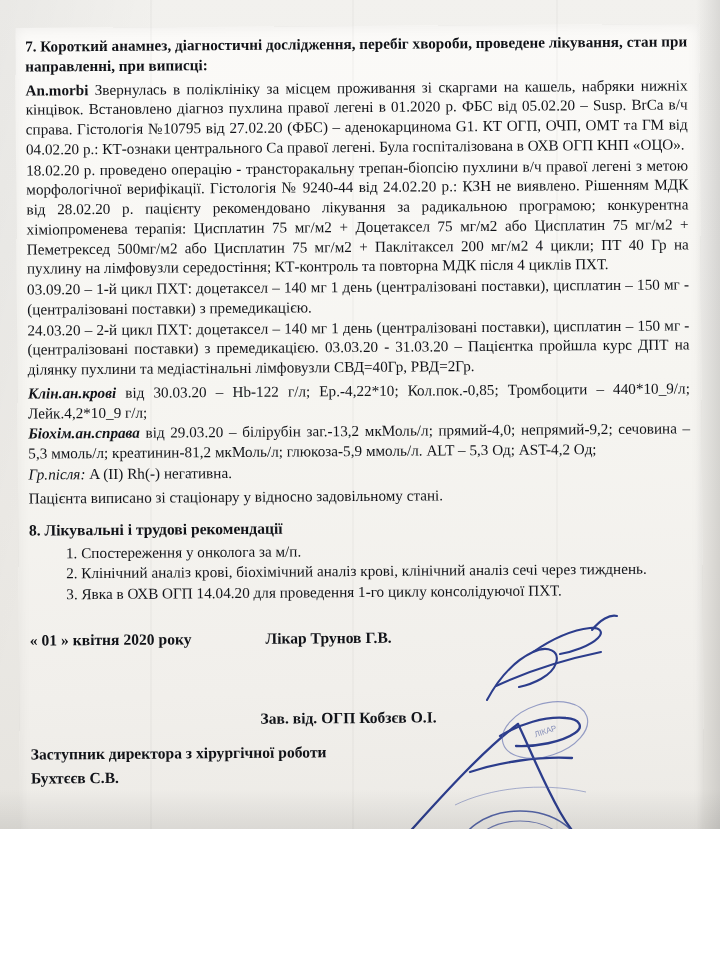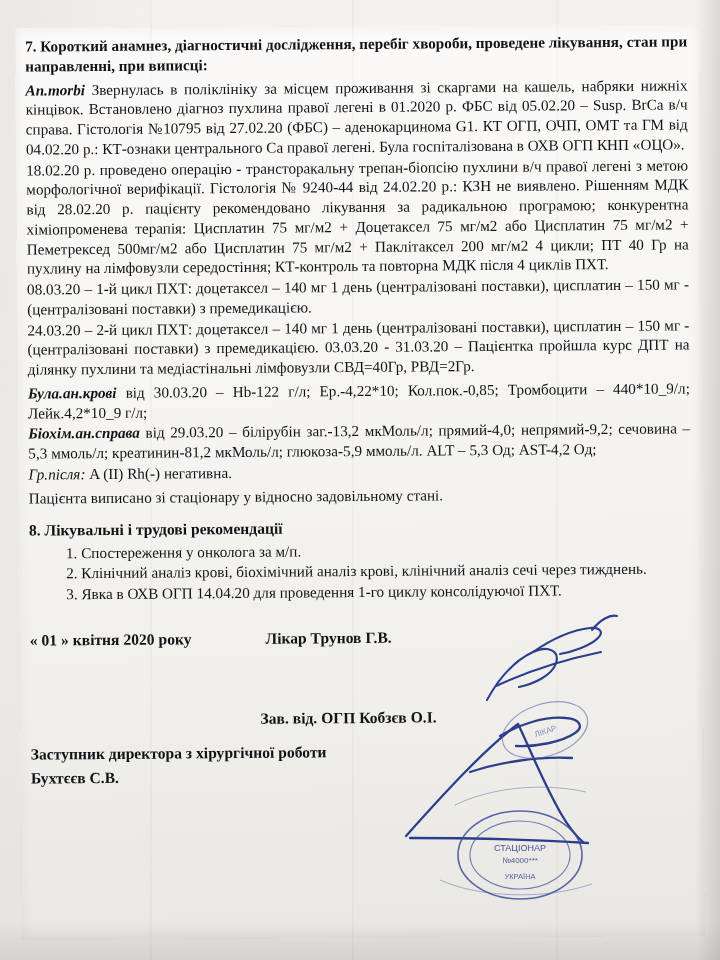--- a/index.html
+++ b/index.html
@@ -9,21 +9,21 @@
   body {
     width: 720px;
     height: 960px;
     background: #ffffff;
     font-family: "Liberation Serif", serif;
     overflow: hidden;
   }
   .page {
     position: relative;
     width: 720px;
-    height: 960px;
+    height: 829px;
     background:
       linear-gradient(103deg, rgba(0,0,0,0.035) 0%, rgba(0,0,0,0) 18%),
       linear-gradient(180deg, #f2f1ee 0%, #eeedea 30%, #eceae6 62%, #e6e4df 100%);
     overflow: hidden;
   }
   
   .sheet {
     position: absolute;
     left: 18px;
     top: 26px;
@@ -70,21 +70,21 @@
     text-align: justify;
   }
   .sec-head {
     font-weight: bold;
     margin-bottom: 4px;
   }
   p.para {
     margin: 0 0 1px 0;
     text-indent: 0;
   }
-  .b { font-weight: bold; font-style: italic; }
+  .b { font-weight: bold; }
   .i { font-style: italic; }
   .bi { font-weight: bold; font-style: italic; }
 
   .block { margin-bottom: 4px; }
 
   .sec8 {
     margin-top: 13px;
     font-weight: bold;
     font-size: 15.6px;
   }
@@ -148,26 +148,26 @@
   <div class="fold f2"></div>
   <div class="fold f3"></div>
 
   <div class="content">
 
     <div class="sec-head">7. Короткий анамнез, діагностичні дослідження, перебіг хвороби, проведене лікування, стан при направленні, при виписці:</div>
 
     <div class="block">
       <p class="para"><span class="b">An.morbi</span><span> Звернулась в поліклініку за місцем проживання зі скаргами на кашель, набряки нижніх кінцівок. Встановлено діагноз пухлина правої легені в 01.2020 р. ФБС від 05.02.20 – Susp. BrCa в/ч справа. Гістологія №10795 від 27.02.20 (ФБС) – аденокарцинома G1. КТ ОГП, ОЧП, ОМТ та ГМ від 04.02.20 р.: КТ-ознаки центрального Са правої легені. Була госпіталізована в ОХВ ОГП КНП «ОЦО».</span></p>
       <p class="para"><span>18.02.20 р.</span><span> проведено операцію - трансторакальну трепан-біопсію пухлини в/ч правої легені з метою морфологічної верифікації. Гістологія № 9240-44 від 24.02.20 р.: КЗН не виявлено. Рішенням МДК від 28.02.20 р. пацієнту рекомендовано лікування за радикальною програмою; конкурентна хіміопроменева терапія: Цисплатин 75 мг/м2 + Доцетаксел 75 мг/м2 або Цисплатин 75 мг/м2 + Пеметрексед 500мг/м2 або Цисплатин 75 мг/м2 + Паклітаксел 200 мг/м2 4 цикли; ПТ 40 Гр на пухлину на лімфовузли середостіння; КТ-контроль та повторна МДК після 4 циклів ПХТ.</span></p>
-      <p class="para"><span>08.03.20</span><span> – 1-й цикл ПХТ: доцетаксел – 140 мг 1 день (централізовані поставки), цисплатин – 150 мг - (централізовані поставки) з премедикацією.</span></p>
+      <p class="para"><span>03.09.20</span><span> – 1-й цикл ПХТ: доцетаксел – 140 мг 1 день (централізовані поставки), цисплатин – 150 мг - (централізовані поставки) з премедикацією.</span></p>
       <p class="para"><span>24.03.20</span><span> – 2-й цикл ПХТ: доцетаксел – 140 мг 1 день (централізовані поставки), цисплатин – 150 мг - (централізовані поставки) з премедикацією.  03.03.20 - 31.03.20 – Пацієнтка пройшла курс ДПТ на ділянку пухлини та медіастінальні лімфовузли СВД=40Гр, РВД=2Гр.</span></p>
     </div>
 
     <div class="block">
-      <p class="para"><span class="bi">Була.ан.крові</span><span> від 30.03.20 – Hb-122 г/л;  Ер.-4,22*10;  Кол.пок.-0,85;  Тромбоцити – 440*10_9/л; Лейк.4,2*10_9 г/л;</span></p>
+      <p class="para"><span class="bi">Клін.ан.крові</span><span> від 30.03.20 – Hb-122 г/л;  Ер.-4,22*10;  Кол.пок.-0,85;  Тромбоцити – 440*10_9/л; Лейк.4,2*10_9 г/л;</span></p>
       <p class="para"><span class="bi">Біохім.ан.справа</span><span> від 29.03.20 – білірубін заг.-13,2 мкМоль/л; прямий-4,0; непрямий-9,2; сечовина – 5,3 ммоль/л; креатинин-81,2 мкМоль/л; глюкоза-5,9  ммоль/л. ALT – 5,3 Од; AST-4,2 Од;</span></p>
       <p class="para"><span class="i">Гр.після:</span><span> A (II) Rh(-) негативна.</span></p>
     </div>
 
     <p class="para">Пацієнта виписано зі стаціонару у відносно задовільному стані.</p>
 
     <div class="sec8">8. Лікувальні і трудові рекомендації</div>
     <ol class="recs">
       <li>Спостереження у онколога за м/п.</li>
       <li>Клінічний аналіз крові, біохімічний аналіз крові, клінічний аналіз сечі через тижднень.</li>

